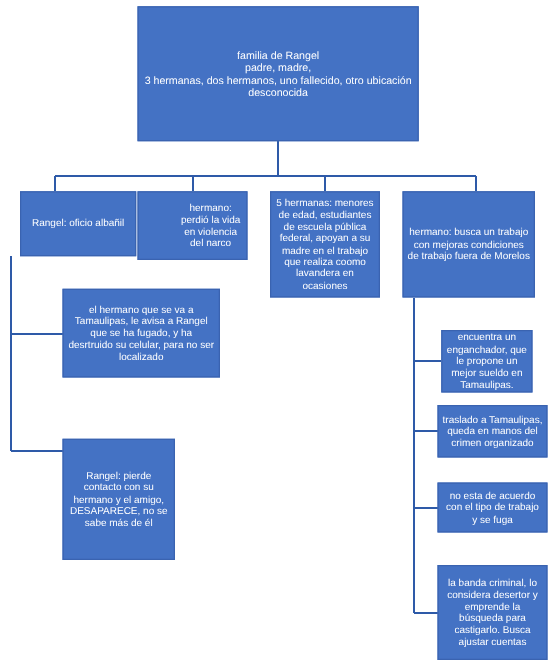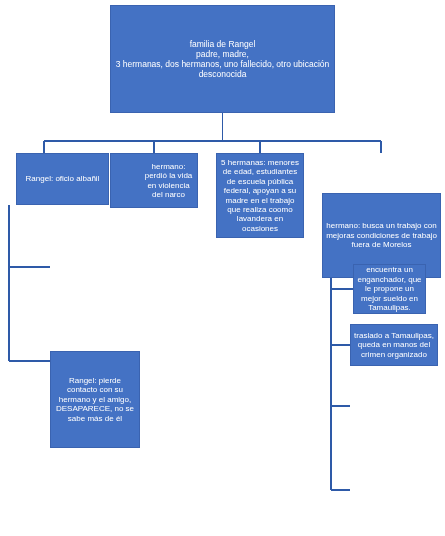--- a/index.html
+++ b/index.html
@@ -41,21 +41,21 @@
   }
   .node-text {
     display: block;
     width: 100%;
     white-space: pre-line;
   }
   .n-root        { left: 110px; top: 5px;   width: 225px; height: 108px; font-size: 8.5px; }
   .n-rangel      { left: 0px;   top: 153px; width: 93px;  height: 52px;  font-size: 8px; margin-left: 16px; }
   .n-hermano-d   { left: 110px; top: 153px; width: 88px;  height: 55px;  font-size: 8px; padding-left: 32px; }
   .n-hermanas    { left: 216px; top: 153px; width: 88px;  height: 85px;  font-size: 8px; }
-  .n-hermano-t   { left: 322px; top: 153px; width: 119px; height: 85px;  font-size: 8px; margin-top: 40px; }
+  .n-hermano-t   { left: 322px; top: 153px; width: 106px; height: 85px;  font-size: 8px; }
   .n-aviso       { left: 50px;  top: 231px; width: 126px; height: 71px;  font-size: 8px; }
   .n-desaparece  { left: 50px;  top: 325px; width: 90px;  height: 97px;  font-size: 8px; margin-top: 26px; }
   .n-enganchador { left: 353px; top: 264px; width: 73px;  height: 50px;  font-size: 8px; }
   .n-traslado    { left: 350px; top: 324px; width: 88px;  height: 42px;  font-size: 8px; align-items: center; }
   .n-fuga        { left: 350px; top: 386px; width: 88px;  height: 40px;  font-size: 8px; }
   .n-banda       { left: 350px; top: 452px; width: 88px;  height: 76px;  font-size: 8px; }
 </style>
 </head>
 <body>
 
@@ -97,29 +97,38 @@
   </div>
 
   <div class="node n-hermanas">
     <span class="node-text">5 hermanas: menores de edad, estudiantes de escuela pública federal, apoyan a su madre en el trabajo que realiza coomo lavandera en ocasiones</span>
   </div>
 
   <div class="node n-hermano-t">
     <span class="node-text">hermano: busca un trabajo con mejoras condiciones de trabajo fuera de Morelos</span>
   </div>
 
+  <div class="node n-aviso">
+    <span class="node-text">el hermano que se va a Tamaulipas, le avisa a Rangel que se ha fugado, y ha desrtruido su celular,  para no ser localizado</span>
+  </div>
 
   <div class="node n-desaparece">
     <span class="node-text">Rangel: pierde contacto con su hermano y el amigo,
 DESAPARECE, no se sabe más de él</span>
   </div>
 
   <div class="node n-enganchador">
     <span class="node-text">encuentra un enganchador, que le propone un mejor sueldo en Tamaulipas.</span>
   </div>
 
   <div class="node n-traslado">
     <span class="node-text">traslado a Tamaulipas, queda en manos del crimen organizado</span>
   </div>
 
+  <div class="node n-fuga">
+    <span class="node-text">no esta de acuerdo con el tipo de trabajo y se fuga</span>
+  </div>
 
+  <div class="node n-banda">
+    <span class="node-text">la banda criminal, lo considera desertor y emprende la búsqueda para castigarlo. Busca ajustar cuentas</span>
+  </div>
 
 </div>
 
 </body></html>

